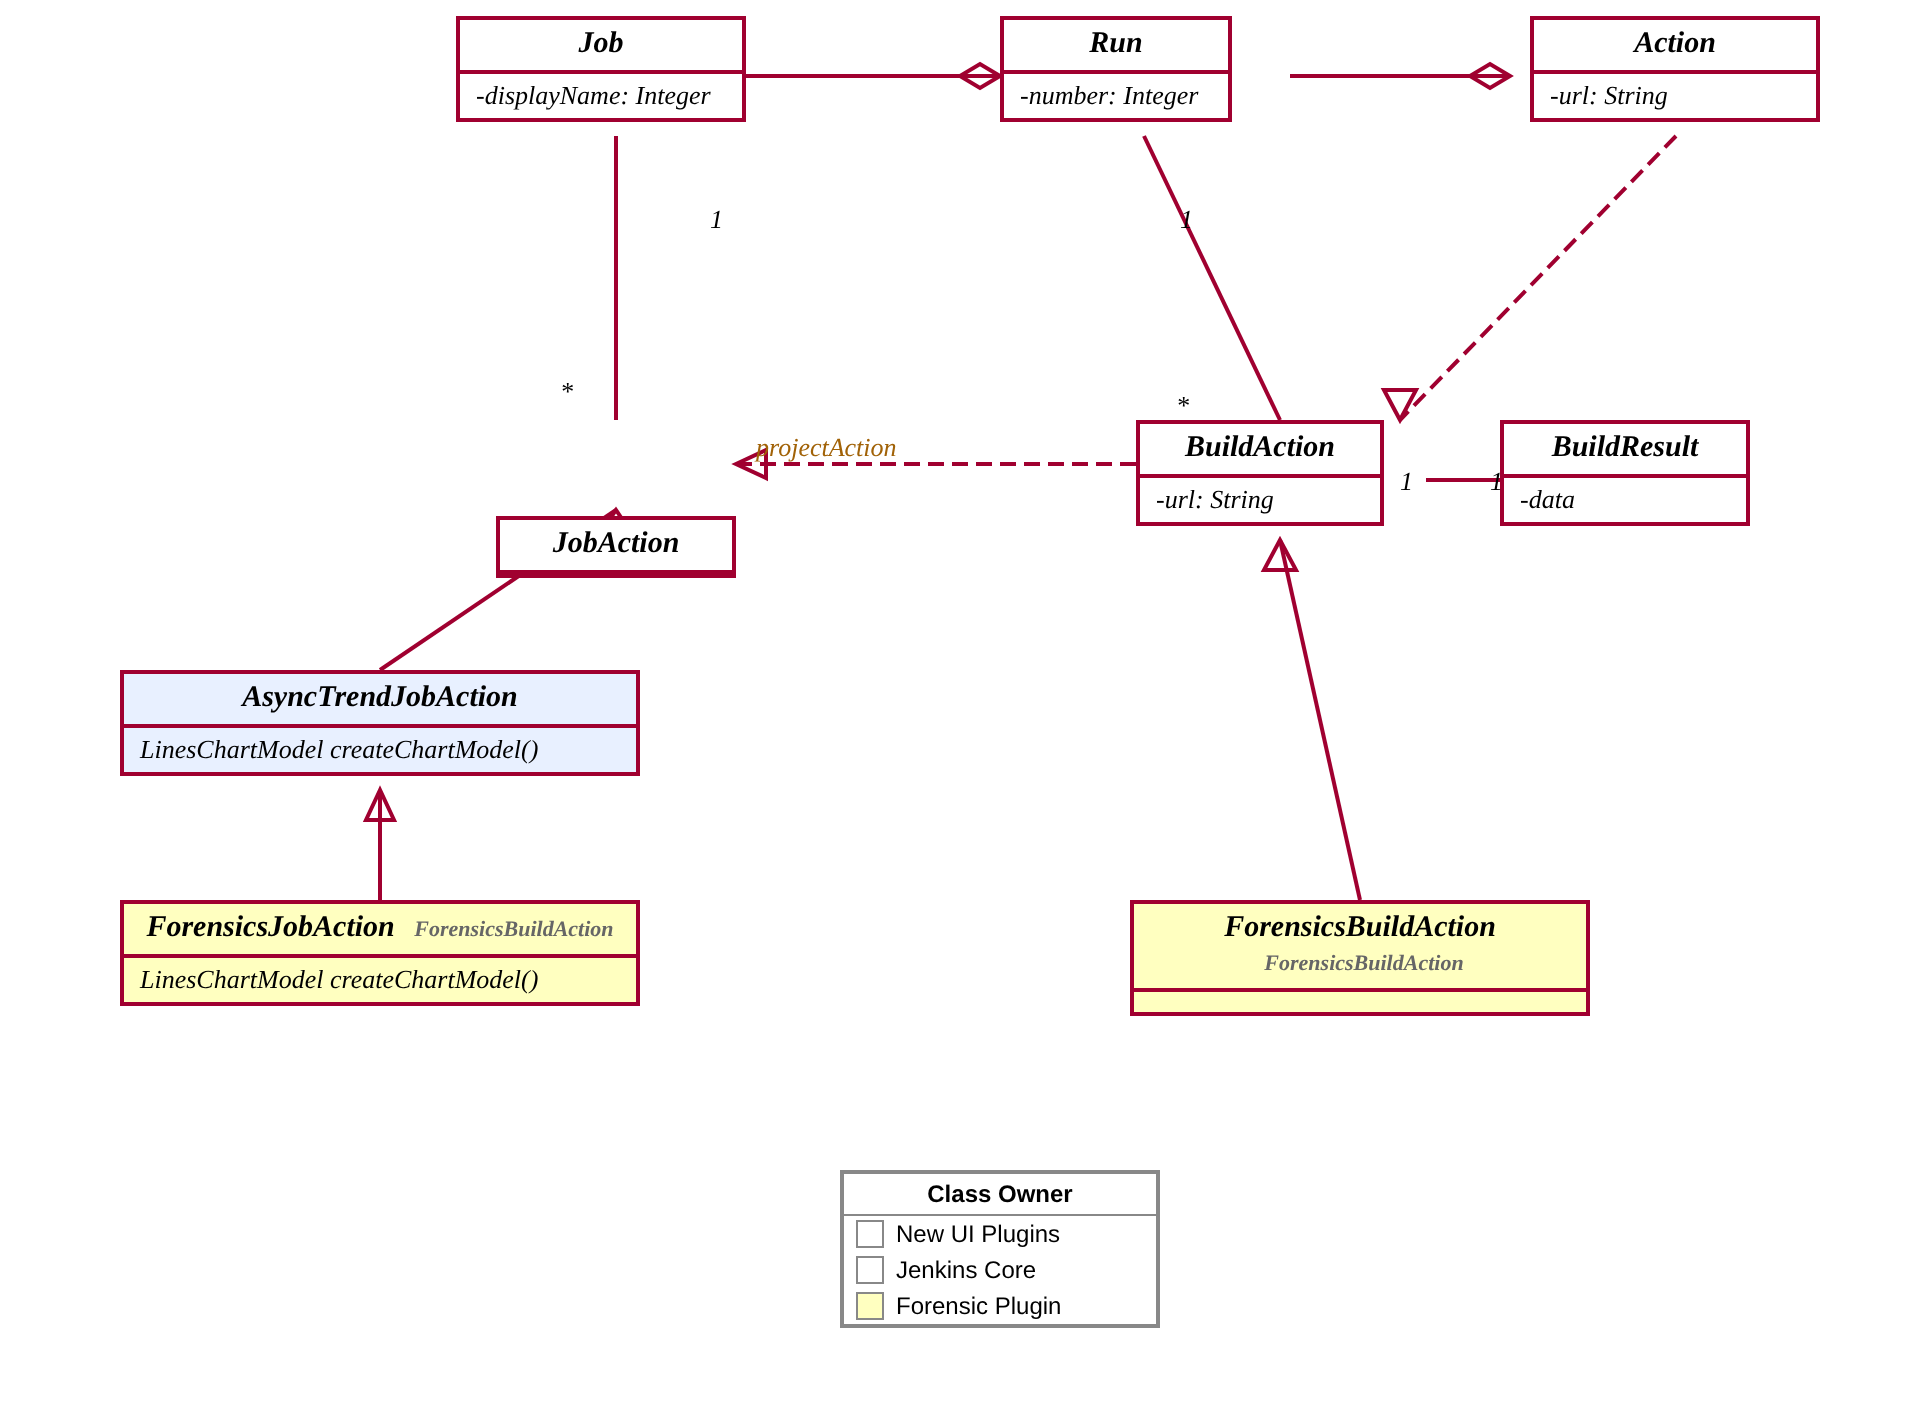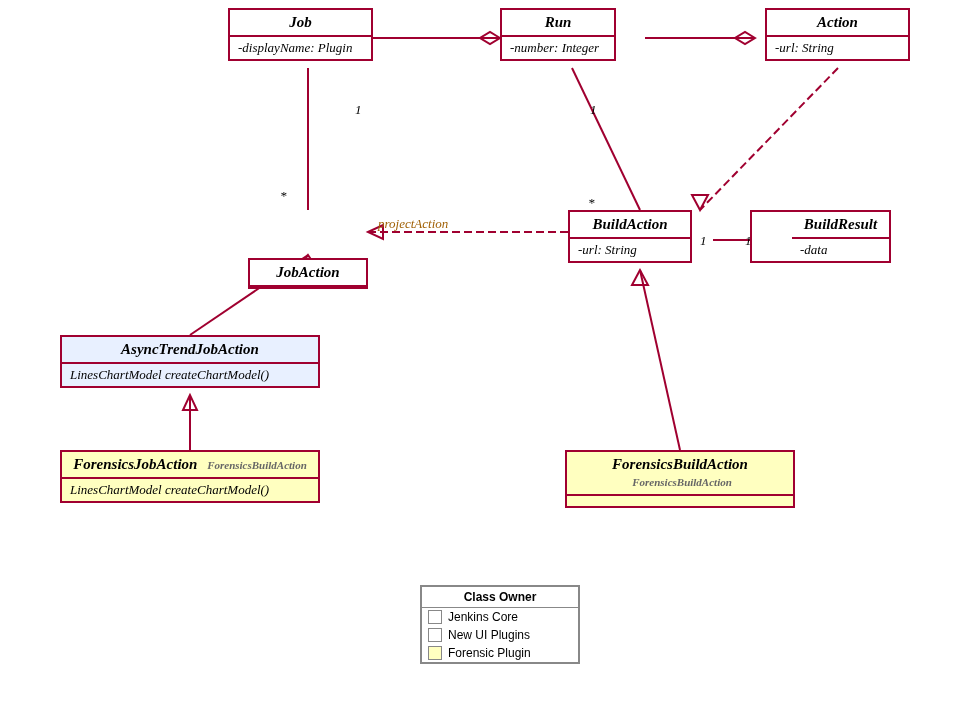--- a/index.html
+++ b/index.html
@@ -140,21 +140,21 @@
 
     <polygon points="190,395 183,410 197,410" fill="none" stroke="#a00030" stroke-width="2"></polygon>
 
     <line x1="680" y1="450" x2="640" y2="270" stroke="#a00030" stroke-width="2"></line>
 
     <polygon points="640,270 632,285 648,285" fill="none" stroke="#a00030" stroke-width="2"></polygon>
   </svg>
 
   <div class="uml-class" style="left:228px; top:8px; width:145px;">
     <div class="class-name">Job</div>
-    <div class="class-attr">-displayName: Plugin</div>
+    <div class="class-attr">-displayName: Integer</div>
   </div>
 
   <div class="uml-class" style="left:500px; top:8px; width:116px;">
     <div class="class-name">Run</div>
     <div class="class-attr">-number: Integer</div>
   </div>
 
   <div class="uml-class" style="left:765px; top:8px; width:145px;">
     <div class="class-name">Action</div>
     <div class="class-attr">-url: String</div>
@@ -162,21 +162,21 @@
 
   <div class="uml-class" style="left:248px; top:210px; width:120px;margin-top:48px;">
     <div class="class-name">JobAction</div>
   </div>
 
   <div class="uml-class" style="left:568px; top:210px; width:124px;">
     <div class="class-name">BuildAction</div>
     <div class="class-attr">-url: String</div>
   </div>
 
-  <div class="uml-class" style="left:750px; top:210px; width:141px;padding-left:40px;">
+  <div class="uml-class" style="left:750px; top:210px; width:125px;">
     <div class="class-name">BuildResult</div>
     <div class="class-attr">-data</div>
   </div>
 
   <div class="uml-class light-blue" style="left:60px; top:335px; width:260px;">
     <div class="class-name">AsyncTrendJobAction</div>
     <div class="class-attr">LinesChartModel createChartModel()</div>
   </div>
 
   <div class="uml-class yellow" style="left:60px; top:450px; width:260px;">
@@ -200,26 +200,26 @@
   <span class="mult-label" style="left:590px; top:102px;">1</span>
   <span class="mult-label" style="left:588px; top:195px;">*</span>
   <span class="mult-label" style="left:700px; top:233px;">1</span>
   <span class="mult-label" style="left:745px; top:233px;">1</span>
 
   <span class="rel-label" style="left:378px; top:216px;">projectAction</span>
 
   <div class="legend" style="left:420px; top:585px; width:160px;">
     <div class="legend-title">Class Owner</div>
     <div class="legend-row">
+      <div class="legend-box white2"></div>
+      <span>New UI Plugins</span>
+    </div>
+    <div class="legend-row">
       <div class="legend-box white"></div>
       <span>Jenkins Core</span>
-    </div>
-    <div class="legend-row">
-      <div class="legend-box white2"></div>
-      <span>New UI Plugins</span>
     </div>
     <div class="legend-row">
       <div class="legend-box yellow"></div>
       <span>Forensic Plugin</span>
     </div>
   </div>
 
 </div>
 
 </body></html>

